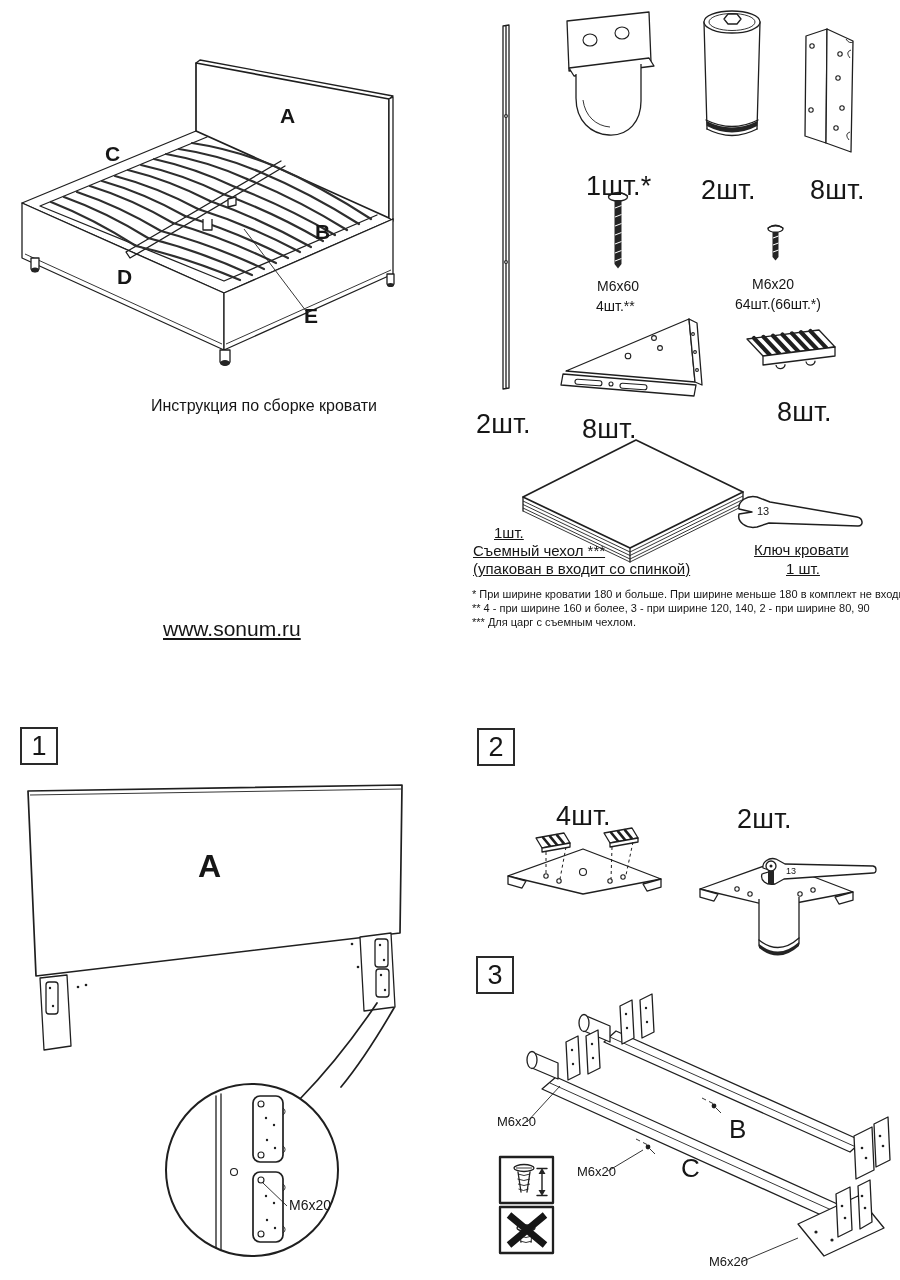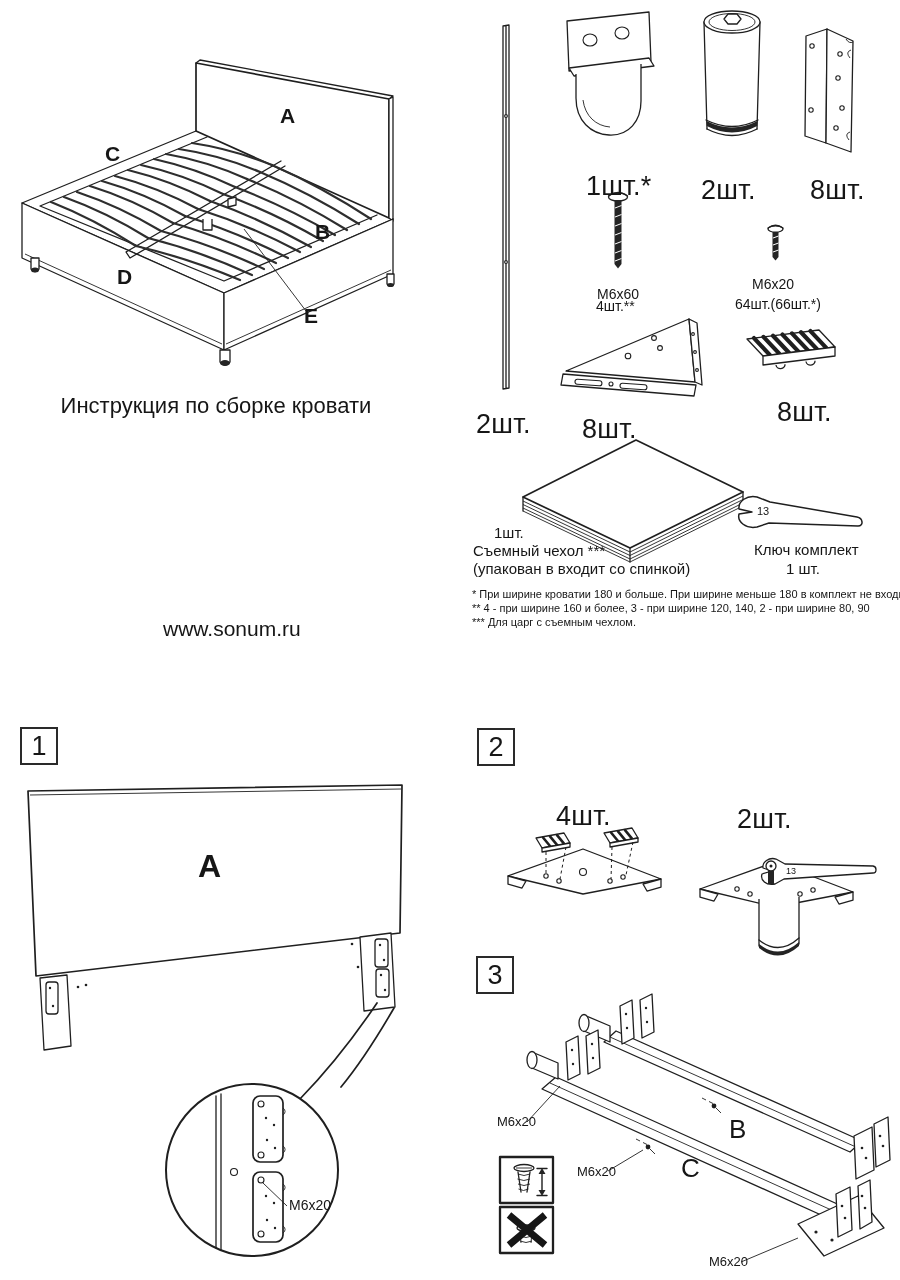--- a/index.html
+++ b/index.html
@@ -2,29 +2,29 @@
 <html><head>
 <meta charset="utf-8">
 <style>
   html,body{margin:0;padding:0;background:#fff;}
   .page{position:relative;width:900px;height:1280px;background:#fff;overflow:hidden;
         font-family:"Liberation Sans",sans-serif;color:#161616;}
   .page svg.art{position:absolute;left:0;top:0;}
   .lbl{position:absolute;white-space:nowrap;}
   .t-big{font-size:27px;letter-spacing:.3px;margin-top:16px;}
   .t-mid{font-size:14px;}
-  .t-sm{font-size:15px;}
+  .t-sm{font-size:15px;text-decoration:underline;}
   .t-foot{font-size:11px;}
   .t-bed{font-size:21px;font-weight:600;}
   .t-step{font-size:27px;}
   .t-bolt{font-size:13px;}
   .stepbox{position:absolute;width:38px;height:38px;border:2px solid #2a2a2a;
            display:flex;align-items:center;justify-content:center;box-sizing:border-box;}
-  .title{position:absolute;left:55px;top:395px;width:322px;text-align:center;
-         font-size:22px;line-height:22.5px;}
+  .title{position:absolute;left:55px;top:395px;width:322px;text-align:right;
+         font-size:16px;line-height:22.5px;}
   .ln{fill:none;stroke:#1f1f1f;stroke-width:1.3;stroke-linejoin:round;stroke-linecap:round;}
   .fw{fill:#fff;stroke:#1f1f1f;stroke-width:1.3;stroke-linejoin:round;}
   .fw2{fill:#fff;stroke:#1f1f1f;stroke-width:1.7;stroke-linejoin:round;}
   .dk{fill:#242424;stroke:none;}
   .thin{fill:none;stroke:#1f1f1f;stroke-width:.9;}
   .slat{fill:none;stroke:#2e2e2e;stroke-width:2.2;stroke-linecap:round;}
   .dash{fill:none;stroke:#1f1f1f;stroke-width:1;stroke-dasharray:3 3;}
   .wht{fill:none;stroke:#fff;stroke-width:1;}
   .hole{fill:#fff;stroke:#1f1f1f;stroke-width:1.1;}
   .dot{fill:#1f1f1f;stroke:none;}
@@ -282,30 +282,30 @@
   <span class="lbl t-bed" style="left:117px;top:265px">D</span>
   <span class="lbl t-bed" style="left:304px;top:304px">E</span>
 
   <span class="lbl t-big" style="left:476px;top:393px">2шт.</span>
   <span class="lbl t-big" style="left:586px;top:155px">1шт.*</span>
   <span class="lbl t-big" style="left:701px;top:159px">2шт.</span>
   <span class="lbl t-big" style="left:810px;top:159px">8шт.</span>
   <span class="lbl t-big" style="left:582px;top:398px">8шт.</span>
   <span class="lbl t-big" style="left:777px;top:381px">8шт.</span>
 
-  <span class="lbl t-mid" style="left:597px;top:286px">M6x60</span>
+  <span class="lbl t-mid" style="left:597px;top:278px">M6x60</span>
   <span class="lbl t-mid" style="left:596px;top:298px">4шт.**</span>
   <span class="lbl t-mid" style="left:752px;top:276px">M6x20</span>
   <span class="lbl t-mid" style="left:735px;top:296px">64шт.(66шт.*)</span>
 
   <span class="lbl t-sm" style="left:494px;top:524px">1шт.</span>
   <span class="lbl t-sm" style="left:473px;top:542px">Съемный чехол ***</span>
   <span class="lbl t-sm" style="left:473px;top:560px">(упакован в входит со спинкой)</span>
   <span class="lbl" style="left:757px;top:505px;font-size:11px">13</span>
-  <span class="lbl t-sm" style="left:754px;top:541px">Ключ комплект</span>
+  <span class="lbl t-sm" style="left:754px;top:541px">Ключ кровати</span>
   <span class="lbl t-sm" style="left:786px;top:560px">1 шт.</span>
 
   <span class="lbl t-foot" style="left:472px;top:588px">* При ширине кроватии 180 и больше. При ширине меньше  180 в комплект не входит.</span>
   <span class="lbl t-foot" style="left:472px;top:602px">** 4 - при ширине 160 и более, 3 - при ширине 120, 140, 2 - при ширине 80, 90</span>
   <span class="lbl t-foot" style="left:472px;top:616px">*** Для царг с съемным чехлом.</span>
 
   <div class="stepbox t-step" style="left:20px;top:727px">
       <span>1</span>
     </div>
   <div class="stepbox t-step" style="left:477px;top:728px">

